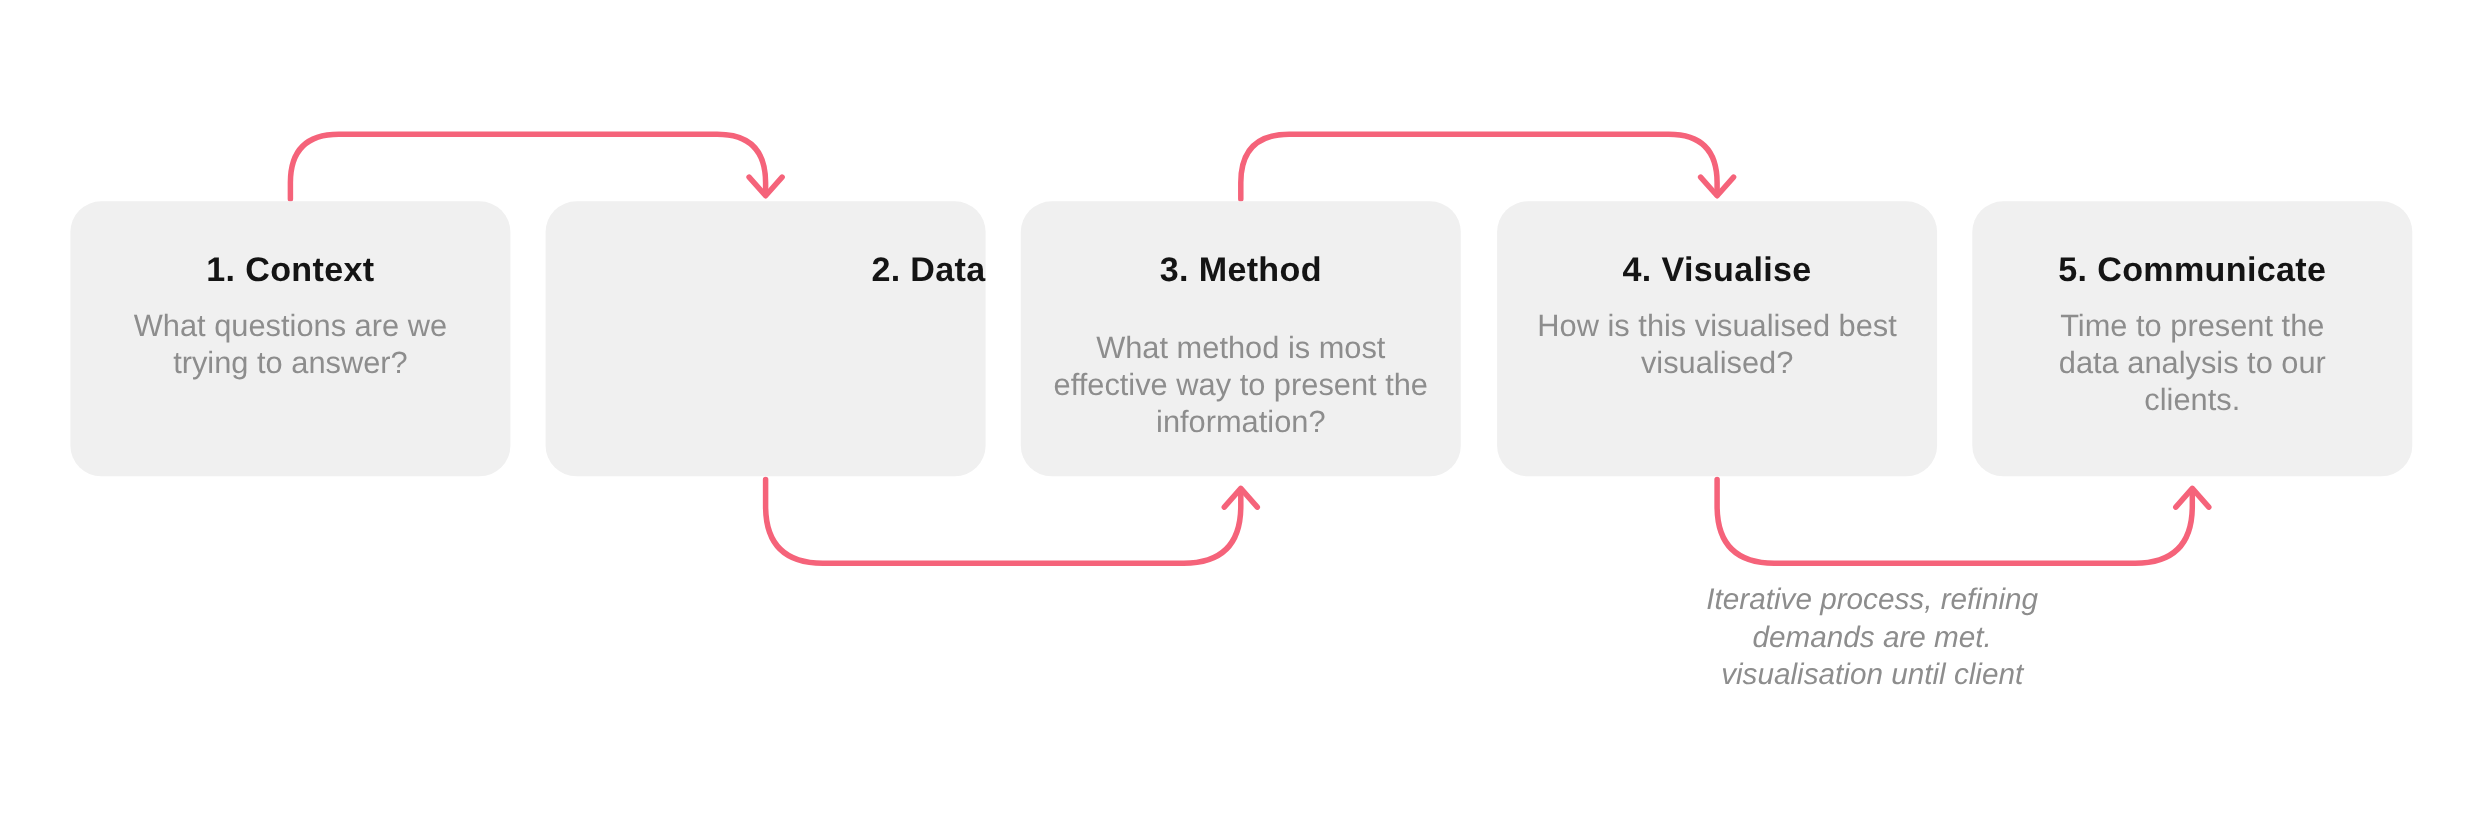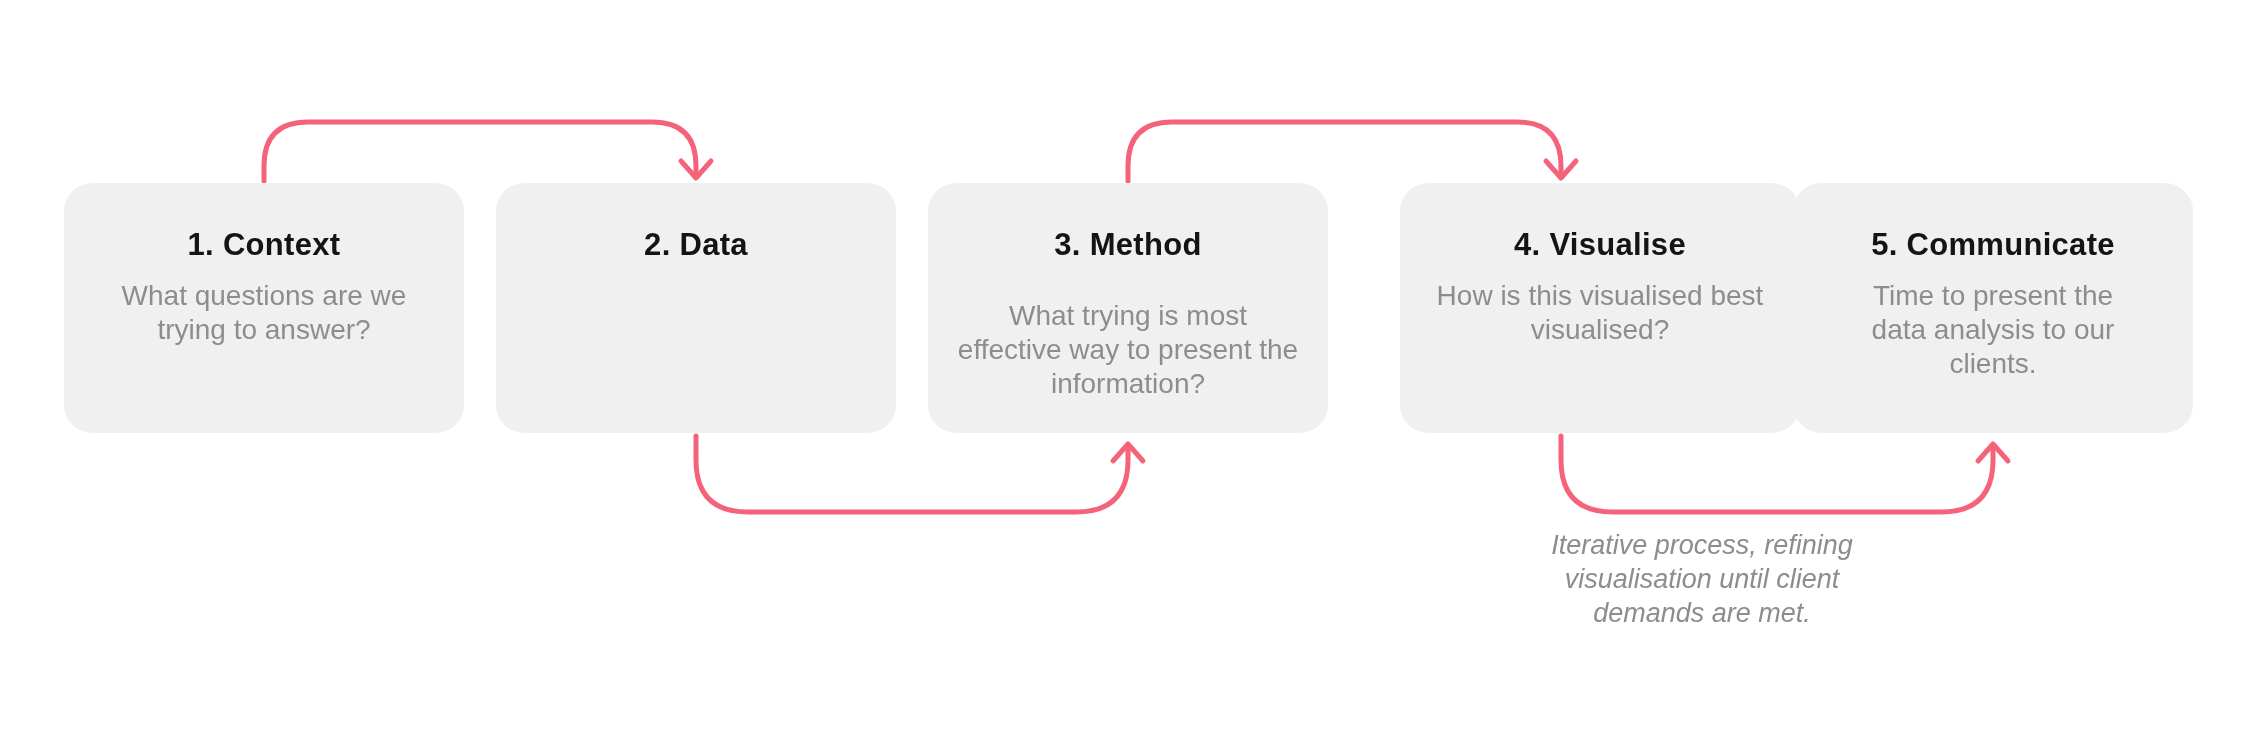--- a/index.html
+++ b/index.html
@@ -32,23 +32,23 @@
     width:400px;height:250px;
     background:var(--box-bg);
     border-radius:28px;
     display:flex;
     flex-direction:column;
     align-items:center;
     padding-top:44px;
     text-align:center;
   }
   .step-box.pos-1{left:64px;}
-  .step-box.pos-2{left:496px;}
+  .step-box.pos-2{left:496px;align-items:flex-end;}
   .step-box.pos-3{left:928px;gap:20px;}
-  .step-box.pos-4{left:1400px;}
+  .step-box.pos-4{left:1361px;}
   .step-box.pos-5{left:1793px;}
   .step-title{
     font-size:31px;
     font-weight:700;
     color:var(--title-color);
     letter-spacing:.3px;
     margin-bottom:16px;
   }
   .step-desc{
     font-size:28px;
@@ -102,32 +102,32 @@
     <div class="step-title">1. Context</div>
     <div class="step-desc">What questions are we trying to answer?</div>
   </div>
 
   <div class="step-box pos-2">
     <div class="step-title">2. Data</div>
   </div>
 
   <div class="step-box pos-3">
     <div class="step-title">3. Method</div>
-    <div class="step-desc">What trying is most effective way to present the information?</div>
+    <div class="step-desc">What method is most effective way to present the information?</div>
   </div>
 
   <div class="step-box pos-4">
     <div class="step-title">4. Visualise</div>
     <div class="step-desc">How is this visualised best visualised?</div>
   </div>
 
   <div class="step-box pos-5">
     <div class="step-title">5. Communicate</div>
     <div class="step-desc">Time to present the data analysis to our clients.</div>
   </div>
 
   <div class="iteration-note">
     <div>Iterative process, refining</div>
+    <div>demands are met.</div>
     <div>visualisation until client</div>
-    <div>demands are met.</div>
   </div>
 
 </div>
 
 </body></html>

